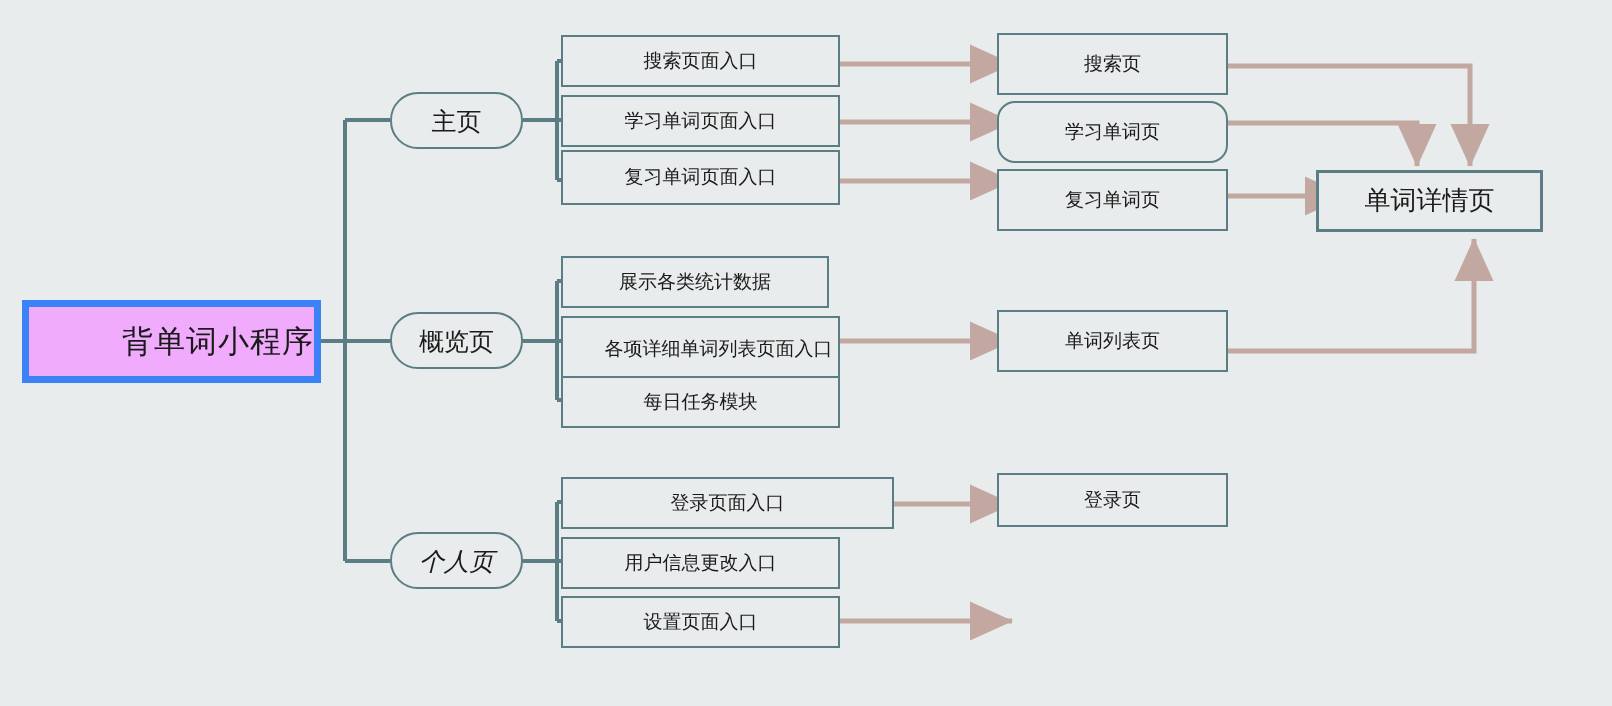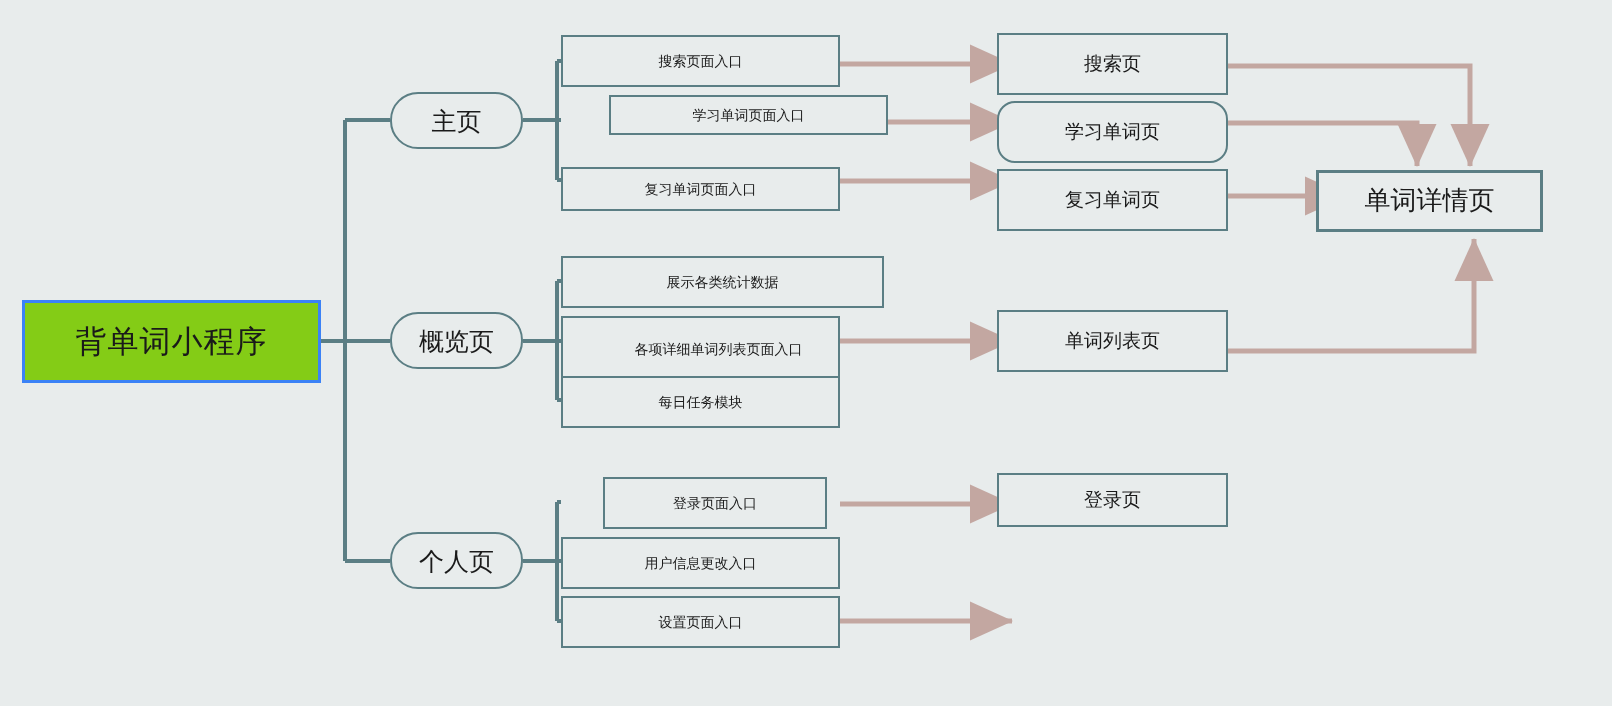--- a/index.html
+++ b/index.html
@@ -17,27 +17,28 @@
     box-sizing:border-box;
     border:2px solid #5b7e84;
     background:#e8ecec;
     display:flex;align-items:center;justify-content:center;
     color:#1a1a1a;
     text-align:center;
     line-height:1.2;
     white-space:nowrap;
   }
   .node.root{
-    background:#84cc16;
-    border:3px solid #3b82f6;
+    background:#f0abfc;
+    border:7px solid #3b82f6;
     font-size:31px;
     letter-spacing:1px;
+    justify-content:flex-end;
   }
   .node.lvl2{ font-size:25px;border-radius:28px; }
-  .node.lvl3{ font-size:14px; }
+  .node.lvl3{ font-size:19px; }
   .node.page{ font-size:19px;text-align:center; }
   .node.detail{ font-size:26px; border:3px solid #5b7e84;text-align:center; }
 </style>
 </head>
 <body>
 
 <div id="canvas">
 
   <svg id="wires" xmlns="http://www.w3.org/2000/svg">
     <defs>
@@ -96,45 +97,45 @@
   <div class="node root" style="left:22px;top:300px;width:299px;height:83px;">
     <span>背单词小程序</span>
   </div>
 
   <div class="node lvl2" style="left:390px;top:92px;width:133px;height:57px;">
     <span>主页</span>
   </div>
   <div class="node lvl2" style="left:390px;top:312px;width:133px;height:57px;">
     <span>概览页</span>
   </div>
-  <div class="node lvl2" style="left:390px;top:532px;width:133px;height:57px;">
+  <div class="node lvl2" style="left:390px;top:532px;width:133px;height:57px;font-style:italic;">
     <span>个人页</span>
   </div>
 
   <div class="node lvl3" style="left:561px;top:35px;width:279px;height:52px;">
     <span>搜索页面入口</span>
   </div>
-  <div class="node lvl3" style="left:561px;top:95px;width:279px;height:40px;margin-left:48px;">
+  <div class="node lvl3" style="left:561px;top:95px;width:279px;height:52px;">
     <span>学习单词页面入口</span>
   </div>
-  <div class="node lvl3" style="left:561px;top:167px;width:279px;height:44px;">
+  <div class="node lvl3" style="left:561px;top:150px;width:279px;height:55px;">
     <span>复习单词页面入口</span>
   </div>
 
-  <div class="node lvl3" style="left:561px;top:256px;width:323px;height:52px;">
+  <div class="node lvl3" style="left:561px;top:256px;width:268px;height:52px;">
     <span>展示各类统计数据</span>
   </div>
   <div class="node lvl3" style="left:561px;top:316px;width:279px;height:67px;padding-left:36px;">
     <span>各项详细单词列表页面入口</span>
   </div>
   <div class="node lvl3" style="left:561px;top:376px;width:279px;height:52px;">
     <span>每日任务模块</span>
   </div>
 
-  <div class="node lvl3" style="left:561px;top:477px;width:224px;height:52px;margin-left:42px;">
+  <div class="node lvl3" style="left:561px;top:477px;width:333px;height:52px;">
     <span>登录页面入口</span>
   </div>
   <div class="node lvl3" style="left:561px;top:537px;width:279px;height:52px;">
     <span>用户信息更改入口</span>
   </div>
   <div class="node lvl3" style="left:561px;top:596px;width:279px;height:52px;">
     <span>设置页面入口</span>
   </div>
 
   <div class="node page" style="left:997px;top:33px;width:231px;height:62px;">

